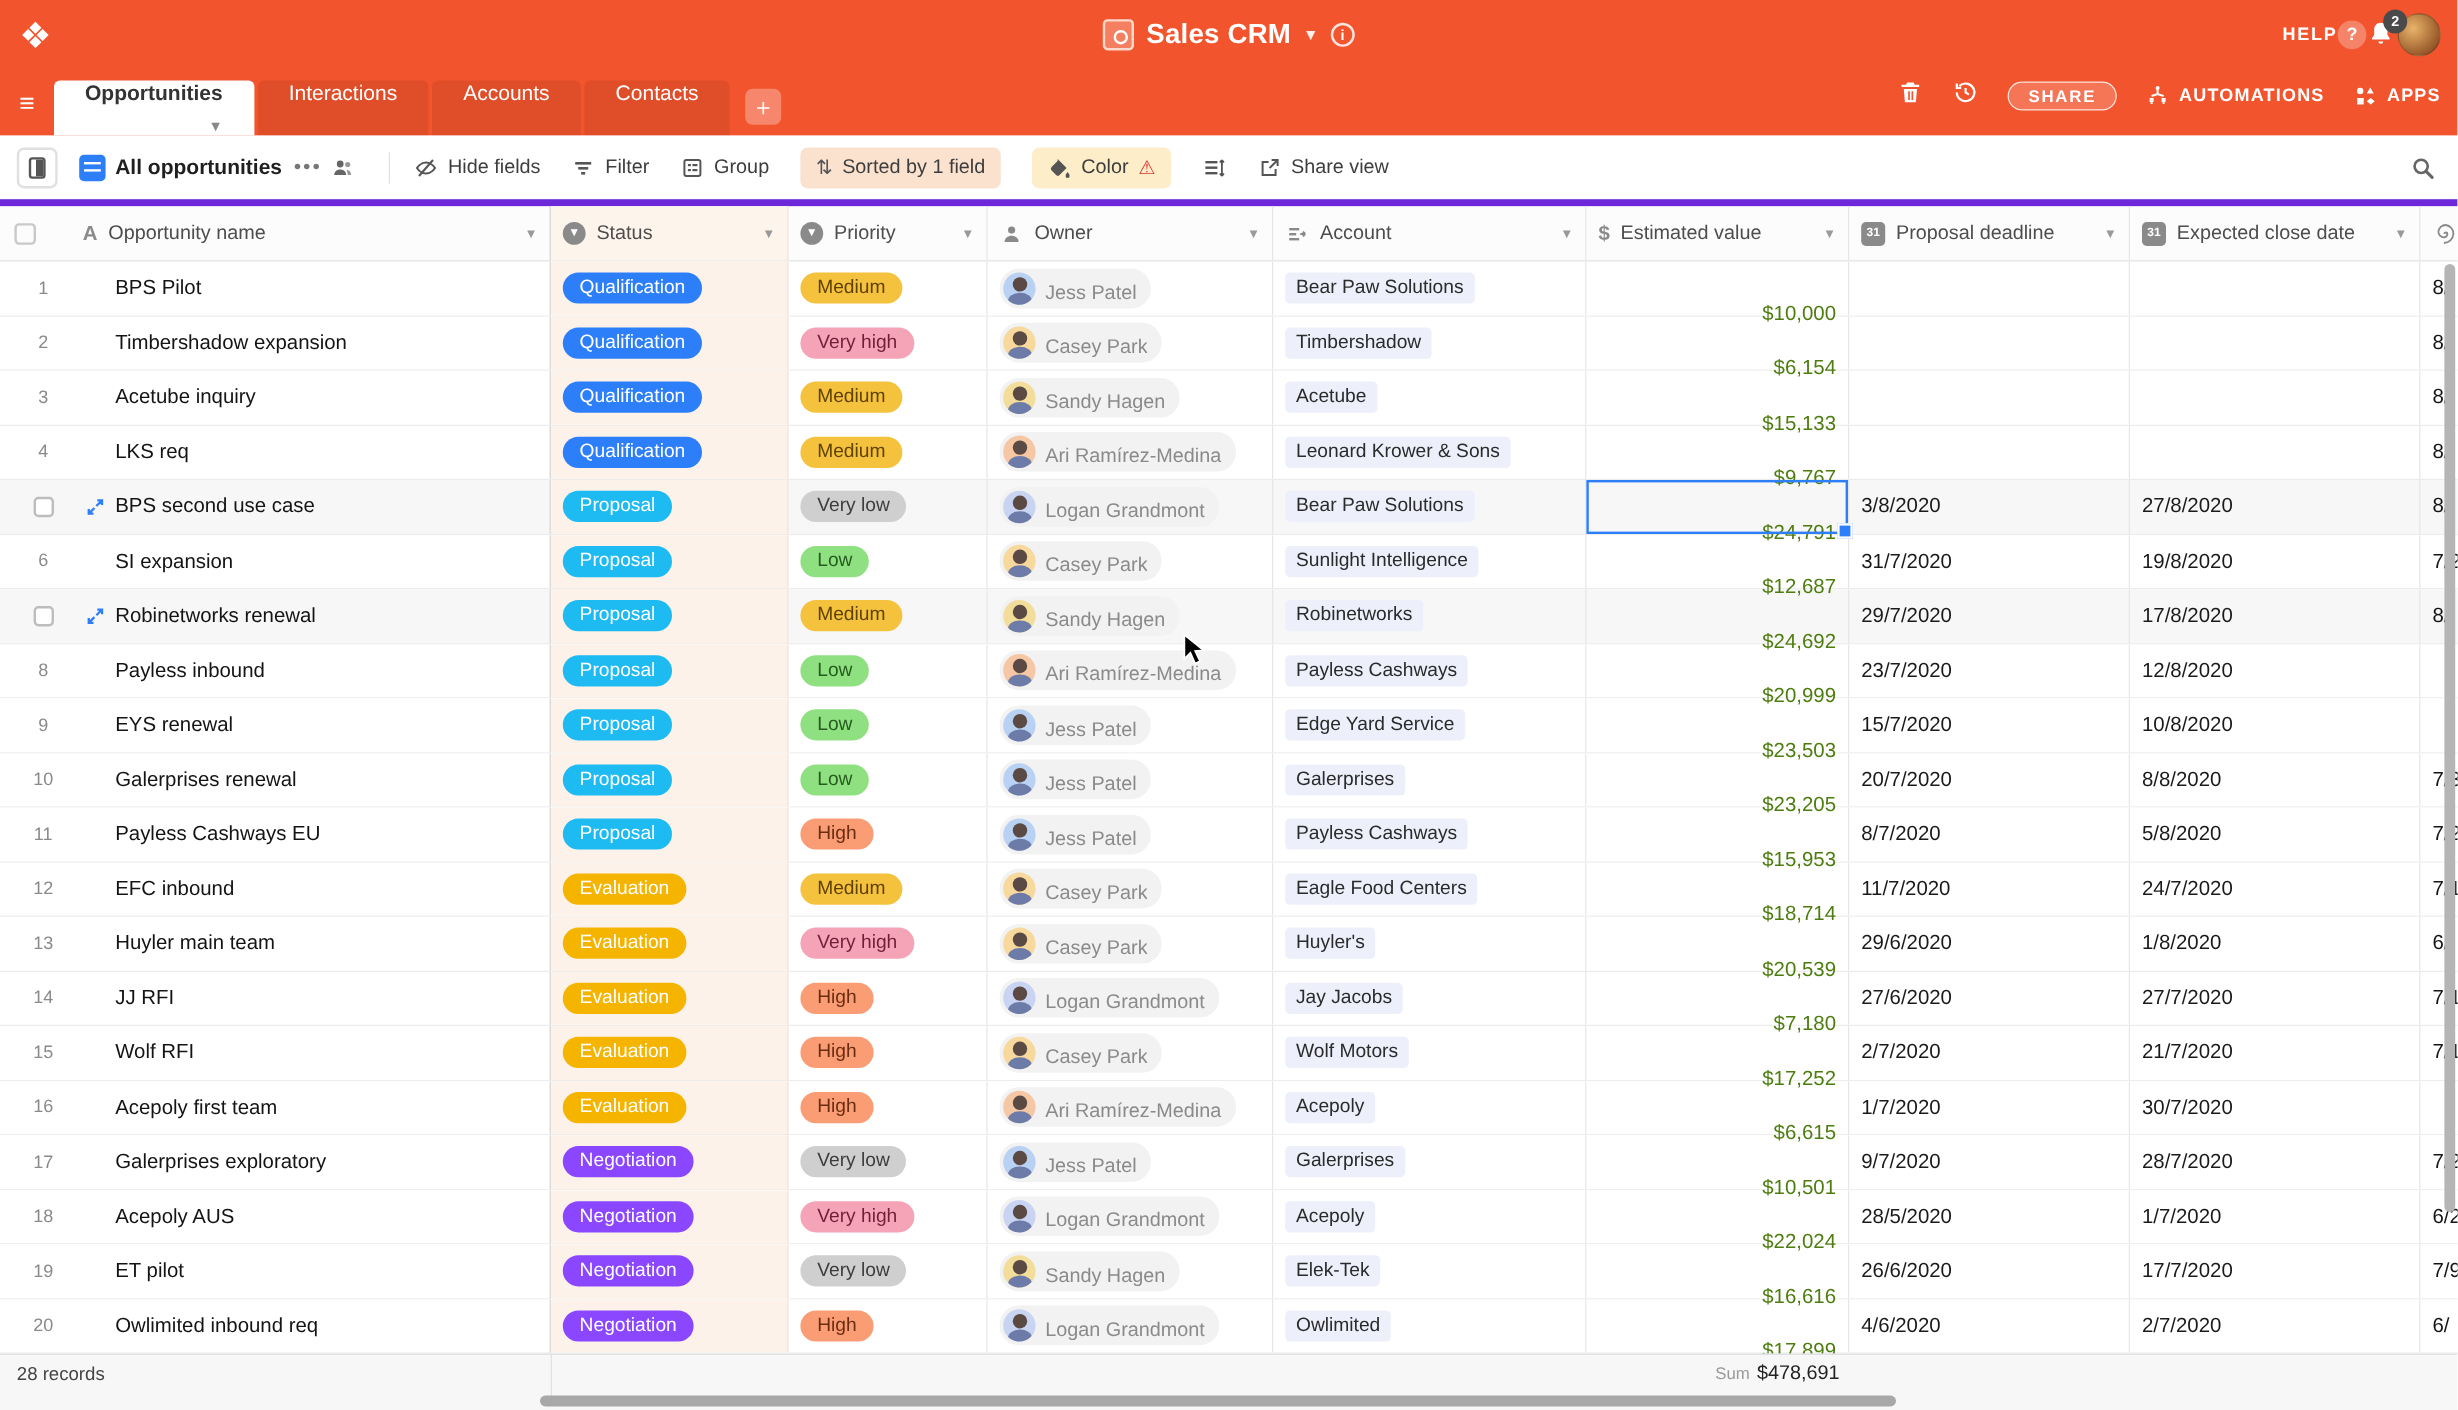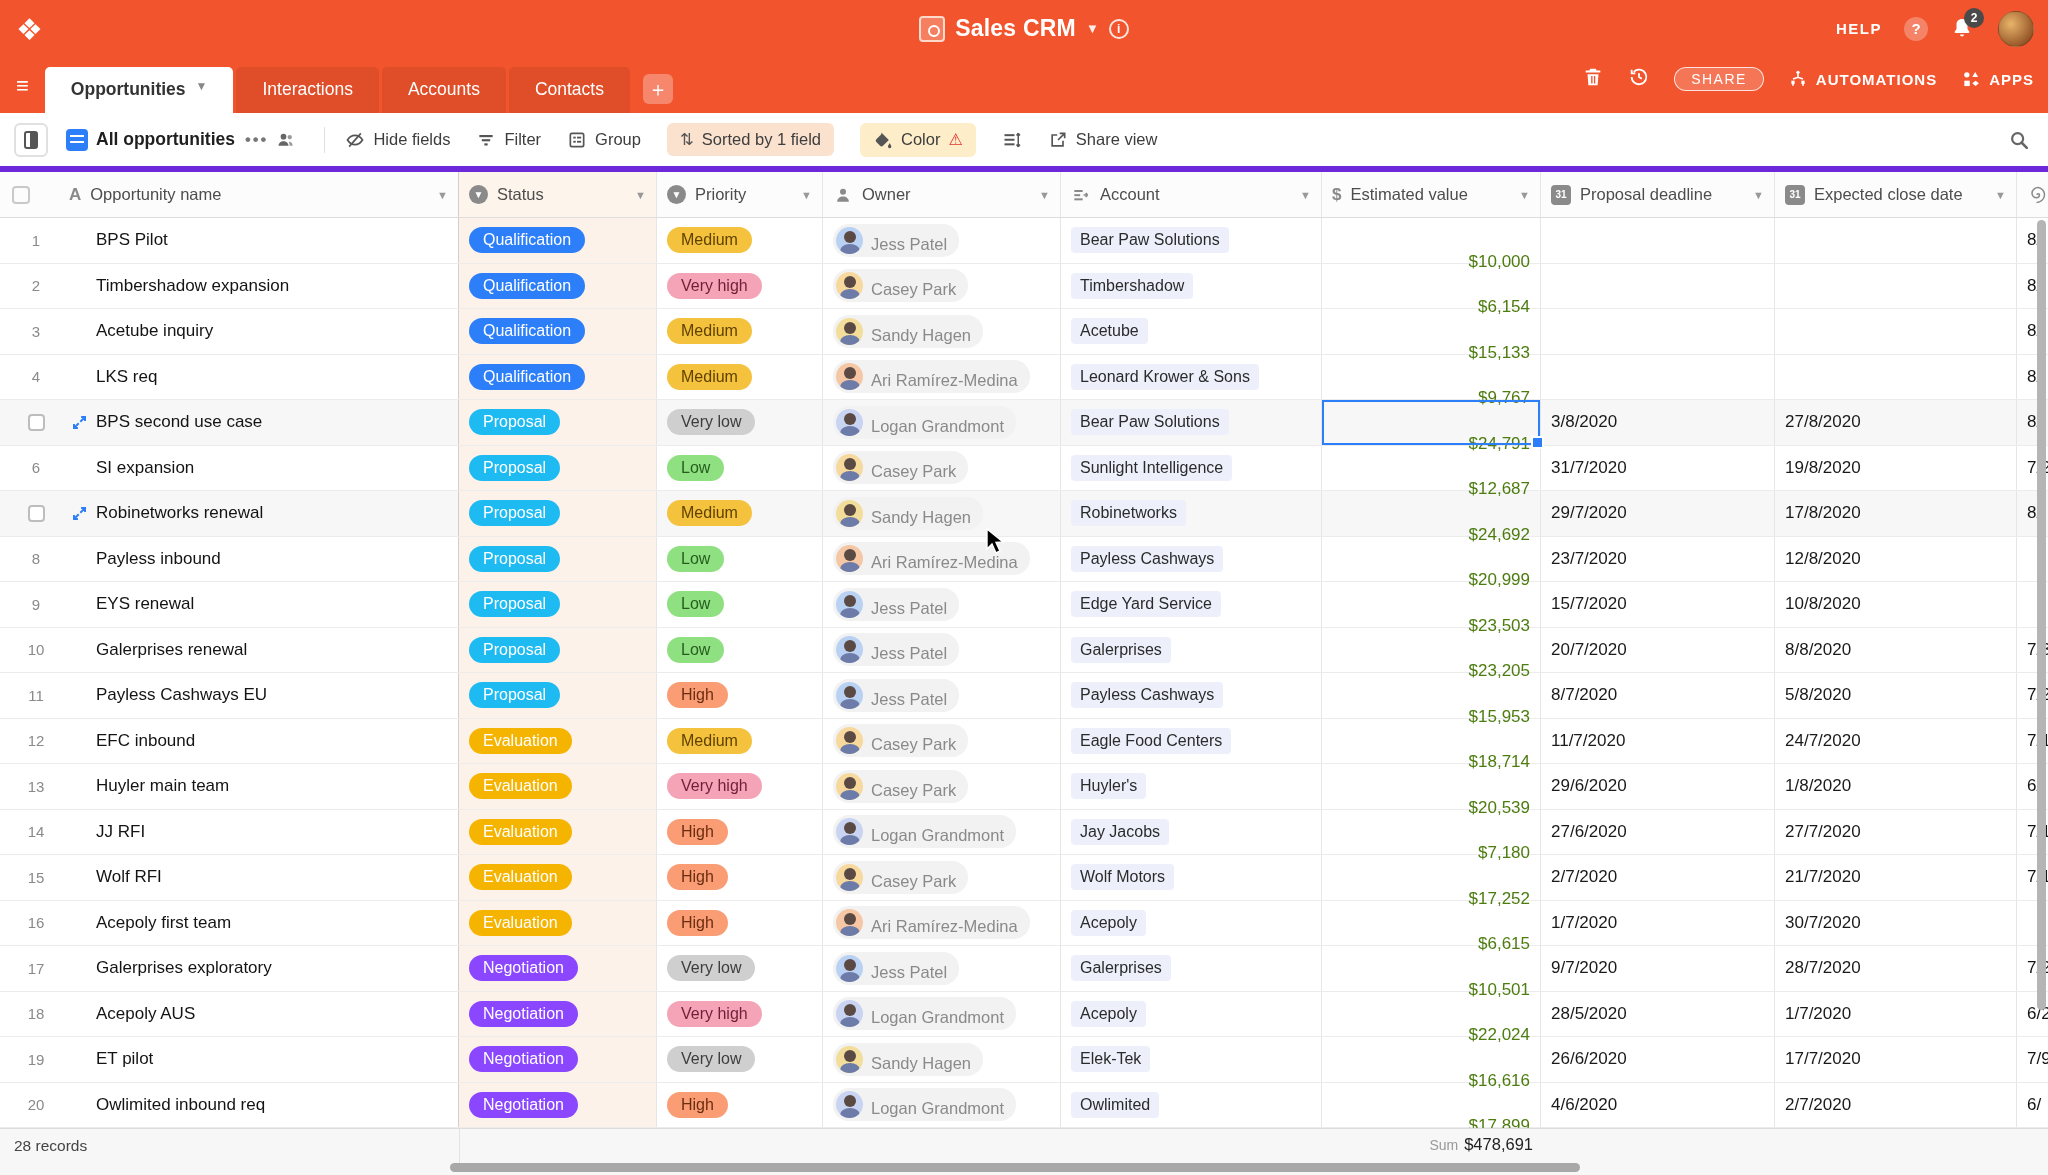--- a/index.html
+++ b/index.html
@@ -9,37 +9,37 @@
   
   .chrome { position:absolute; left:0; top:0; width:2048px; height:113px; background:#f2542d; }
   .titlebar { position:absolute; left:0; top:0; width:100%; height:57px; display:flex; align-items:center; }
   .logo { position:absolute; left:16px; top:12px; color:#fff; font-size:30px; }
   .title-center { position:absolute; left:0; right:0; top:0; height:57px; display:flex; align-items:center; justify-content:center; gap:10px; color:#fff; }
   .base-emoji { width:26px; height:26px; border:2px solid #ffd9cc; border-radius:4px; background:rgba(255,255,255,.25); position:relative; }
   .base-emoji::after { content:""; position:absolute; left:7px; top:7px; width:8px; height:8px; border:2px solid #fff; border-radius:50%; }
   .app-title { font-size:23px; font-weight:bold; letter-spacing:.2px; }
   .title-caret { font-size:13px; opacity:.9; }
   .info-circle { width:20px; height:20px; border:2px solid rgba(255,255,255,.85); border-radius:50%; font-size:12px; display:flex; align-items:center; justify-content:center; font-weight:bold; color:#fff; }
-  .title-right { position:absolute; right:14px; top:0; height:57px; display:flex; align-items:center; gap:22px; color:#fff; }
+  .title-right { position:absolute; right:14px; top:0; height:57px; display:flex; align-items:center; color:#fff; }
   .help-label { font-size:15px; letter-spacing:1.5px; font-weight:bold; }
   .help-q { width:24px; height:24px; border-radius:50%; background:rgba(255,255,255,.28); display:flex; align-items:center; justify-content:center; font-weight:bold; font-size:15px; }
   .bell-wrap { position:relative; width:26px; height:26px; }
   .bell-wrap svg { width:24px; height:24px; }
   .bell-badge { position:absolute; top:-8px; right:-8px; min-width:20px; height:20px; background:#4a4a4a; color:#fff; border-radius:10px; font-size:12px; display:flex; align-items:center; justify-content:center; font-weight:bold; }
   .avatar-top { width:36px; height:36px; border-radius:50%; background:radial-gradient(circle at 35% 35%, #e8b46a, #9a5b2c 70%, #6e3d1a); border:1px solid rgba(0,0,0,.15); }
 
   .chrome-right2 { position:absolute; right:14px; top:66px; display:flex; align-items:center; gap:24px; color:#fff; }
   .icon-btn svg { width:22px; height:22px; }
-  .share-pill { border:1px solid rgba(255,255,255,.8); background:rgba(255,255,255,.2); border-radius:14px; padding:3px 16px; font-size:14px; letter-spacing:1.5px; font-weight:normal; }
+  .share-pill { border:1px solid rgba(255,255,255,.8); background:rgba(255,255,255,.2); border-radius:14px; padding:3px 16px; font-size:14px; letter-spacing:1.5px; font-weight:bold; }
   .chrome-word { display:flex; align-items:center; gap:8px; font-size:15px; letter-spacing:1px; font-weight:bold; }
 
   
   .tabbar { position:absolute; left:0; top:57px; height:56px; display:flex; align-items:flex-end; width:100%; }
   .hamburger { color:#fff; font-size:22px; margin:0 16px 14px 16px; }
-  .tab { height:46px; display:flex; align-items:flex-start; gap:10px; padding:12px 26px; font-size:17.5px; color:#fff; background:rgba(0,0,0,.07); border-radius:5px 5px 0 0; margin-right:3px; }
+  .tab { height:46px; display:flex; align-items:flex-end; gap:10px; padding:0 26px; font-size:17.5px; color:#fff; background:rgba(0,0,0,.07); border-radius:5px 5px 0 0; margin-right:3px;flex-direction:column; }
   .tab.active { background:#fff; color:#333; font-weight:bold; }
   .tab.active .tab-caret { color:#888; font-size:12px; }
   .add-tab { width:30px; height:30px; margin:0 0 9px 10px; border-radius:6px; background:rgba(255,255,255,.3); color:#fff; font-size:20px; display:flex; align-items:center; justify-content:center; }
 
   
   .toolbar { position:absolute; left:0; top:113px; width:2048px; height:59px; background:#fff; border-bottom:6px solid #6d28d9; display:flex; align-items:center; color:#3d3d3d; font-size:16.5px; }
   .tb-item { display:flex; align-items:center; gap:8px; margin-right:26px; white-space:nowrap; }
   .sidebar-toggle { width:34px; height:34px; border:2px solid #e0e0e0; border-radius:6px; margin:0 18px 0 14px; display:flex; align-items:center; justify-content:center; }
   .sidebar-toggle .half { width:14px; height:18px; border:2px solid #555; border-radius:3px; position:relative; }
   .sidebar-toggle .half::after { content:""; position:absolute; right:0; top:0; bottom:0; width:6px; background:#555; }

